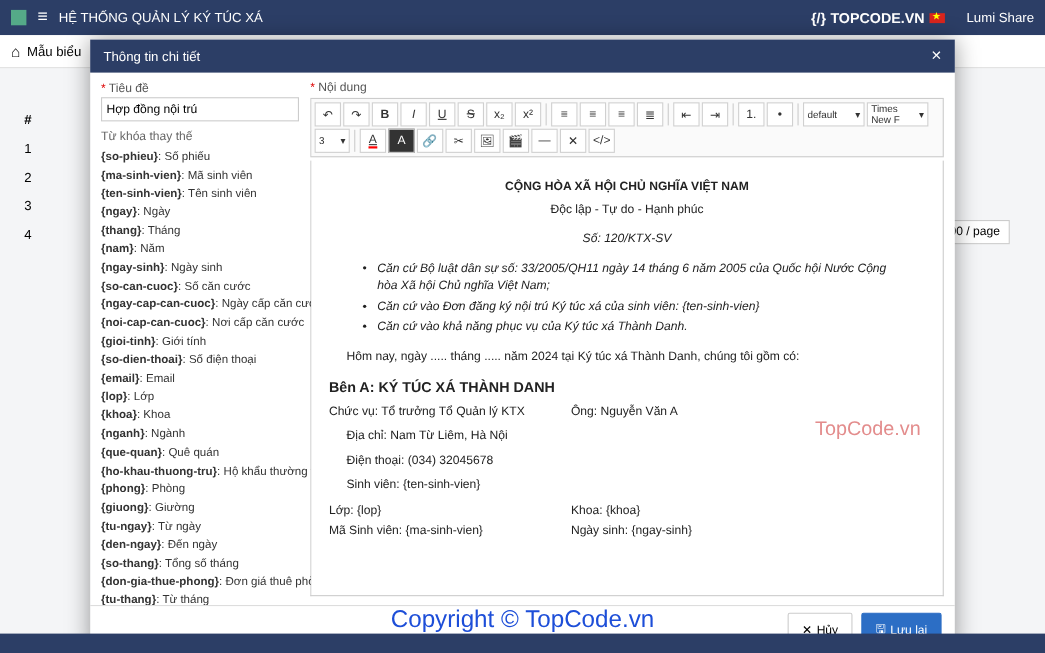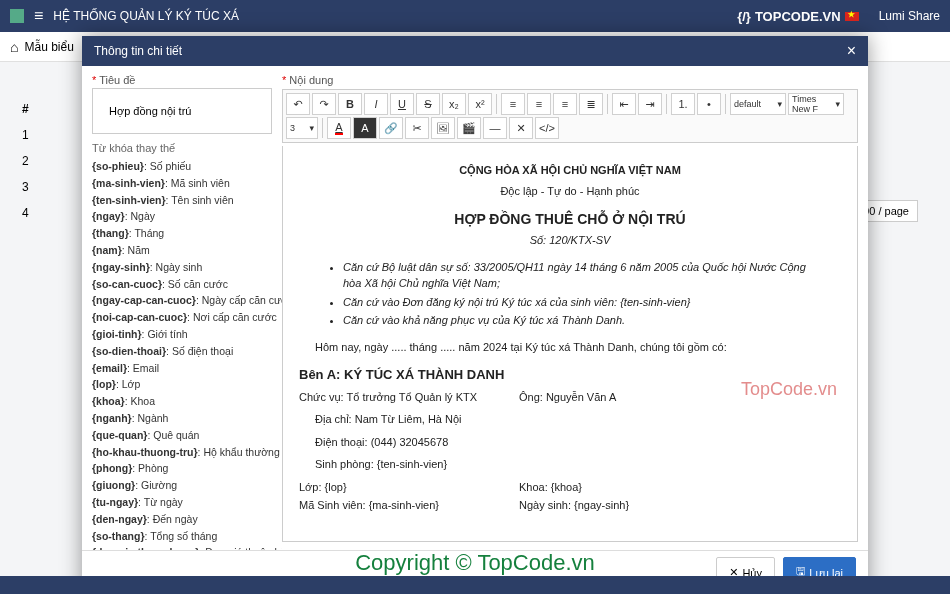--- a/index.html
+++ b/index.html
@@ -26,21 +26,21 @@
 .pagesize { position:absolute; right:32px; top:200px; font-size:11px; border:1px solid #ccc; padding:4px 8px; background:#fff; }
 
 .modal { position:absolute; top:36px; left:82px; right:82px; bottom:0; background:#fff; box-shadow:0 0 20px rgba(0,0,0,.4); display:flex; flex-direction:column; }
 .modal-head { background:#2c3e66; color:#fff; padding:6px 12px; font-size:12px; display:flex; justify-content:space-between; align-items:center; }
 .modal-close { cursor:pointer; font-size:16px; }
 .modal-body { flex:1; display:flex; overflow:hidden; }
 
 .left-col { width:200px; padding:8px 10px; font-size:11px; color:#444; overflow-y:auto; }
 .left-col .lbl { color:#555; font-size:11px; }
 .left-col .req::before { content:"* "; color:#d00; }
-.left-col input { width:100%; border:1px solid #ccc; padding:16px; font-size:11px; margin:2px 0 6px; }
+.left-col input { width:100%; border:1px solid #ccc; padding:4px; font-size:11px; margin:2px 0 6px; }
 .left-col .kw-title { font-size:11px; color:#666; margin:2px 0 4px; }
 .left-col .kw { font-size:10.5px; line-height:1.6; color:#333; white-space:nowrap; }
 .left-col .kw b { font-weight:bold; }
 
 .right-col { flex:1; padding:8px 10px 8px 0; display:flex; flex-direction:column; overflow:hidden; }
 .right-col .lbl { color:#555; font-size:11px; }
 .right-col .req::before { content:"* "; color:#d00; }
 .toolbar { border:1px solid #ccc; display:flex; flex-wrap:wrap; padding:2px; gap:0; margin:3px 0; background:#fafafa; }
 .toolbar .tb { width:24px; height:22px; display:flex; align-items:center; justify-content:center; font-size:11px; border:1px solid transparent; cursor:pointer; color:#333; background:#fff; margin:1px; border:1px solid #d0d0d0; }
 .toolbar .tb.sel { width:56px; font-size:9px; justify-content:space-between; padding:0 3px; }
@@ -57,21 +57,21 @@
 .editor .plain { margin:6px 0; font-size:11px;padding-left:16px; }
 .editor .sec { font-weight:bold; font-size:13px; margin:10px 0 4px; }
 .editor .row { display:flex; font-size:11px; margin:2px 0; }
 .editor .row span:first-child { flex:0 0 220px; }
 .editor .wmark { position:absolute; right:20px; top:230px; color:#e08080; font-size:18px; font-weight:500; opacity:.9; pointer-events:none; }
 
 .modal-foot { border-top:1px solid #ddd; padding:6px 12px; display:flex; justify-content:flex-end; gap:8px; }
 .btn { padding:5px 12px; font-size:11px; border:1px solid #ccc; background:#fff; cursor:pointer; border-radius:2px; display:flex; align-items:center; gap:4px; }
 .btn.primary { background:#2c6ec5; color:#fff; border-color:#2c6ec5; }
 
-.global-wm { position:absolute; left:50%; top:550px; transform:translateX(-50%); font-size:22px; color:#15803d; font-weight:500; pointer-events:none; }
+.global-wm { position:absolute; left:50%; top:550px; transform:translateX(-50%); font-size:22px; color:#1d4ed8; font-weight:500; pointer-events:none; }
 
 .footbar { position:absolute; bottom:0; left:0; right:0; height:18px; background:#2c3e66; }
 
 ::-webkit-scrollbar { width:8px; }
 ::-webkit-scrollbar-thumb { background:#bbb; }
 </style>
 </head>
 <body>
 
 <div class="topbar">
@@ -217,36 +217,35 @@
         <span class="tb">✂</span>
         <span class="tb">🖼</span>
         <span class="tb">🎬</span>
         <span class="tb">—</span>
         <span class="tb">✕</span>
         <span class="tb">&lt;/&gt;</span>
       </div>
       <div class="editor">
         <h4>CỘNG HÒA XÃ HỘI CHỦ NGHĨA VIỆT NAM</h4>
         <div class="sub">Độc lập - Tự do - Hạnh phúc</div>
-        <h3>HỢP ĐỒNG THUÊ CHỖ Ở NỘI TRÚ</h3>
         <div class="num">Số: 120/KTX-SV</div>
         <ul id="basis">
             <li>Căn cứ Bộ luật dân sự số: 33/2005/QH11 ngày 14 tháng 6 năm 2005 của Quốc hội Nước Cộng hòa Xã hội Chủ nghĩa Việt Nam;</li>
             <li>Căn cứ vào Đơn đăng ký nội trú Ký túc xá của sinh viên: {ten-sinh-vien}</li>
             <li>Căn cứ vào khả năng phục vụ của Ký túc xá Thành Danh.</li>
           </ul>
         <div class="plain">Hôm nay, ngày ..... tháng ..... năm 2024 tại Ký túc xá Thành Danh, chúng tôi gồm có:</div>
         <div class="sec">Bên A: KÝ TÚC XÁ THÀNH DANH</div>
         <div class="row">
             <span>Chức vụ: Tổ trưởng Tổ Quản lý KTX</span>
             <span>Ông: Nguyễn Văn A</span>
           </div>
         <div class="plain">Địa chỉ: Nam Từ Liêm, Hà Nội</div>
-        <div class="plain">Điện thoại: (044) 32045678</div>
-        <div class="plain">Sinh phòng: {ten-sinh-vien}</div>
+        <div class="plain">Điện thoại: (034) 32045678</div>
+        <div class="plain">Sinh viên: {ten-sinh-vien}</div>
         <div class="row">
             <span>Lớp: {lop}</span>
             <span>Khoa: {khoa}</span>
           </div>
         <div class="row">
             <span>Mã Sinh viên: {ma-sinh-vien}</span>
             <span>Ngày sinh: {ngay-sinh}</span>
           </div>
 
         <div class="wmark">TopCode.vn</div>

